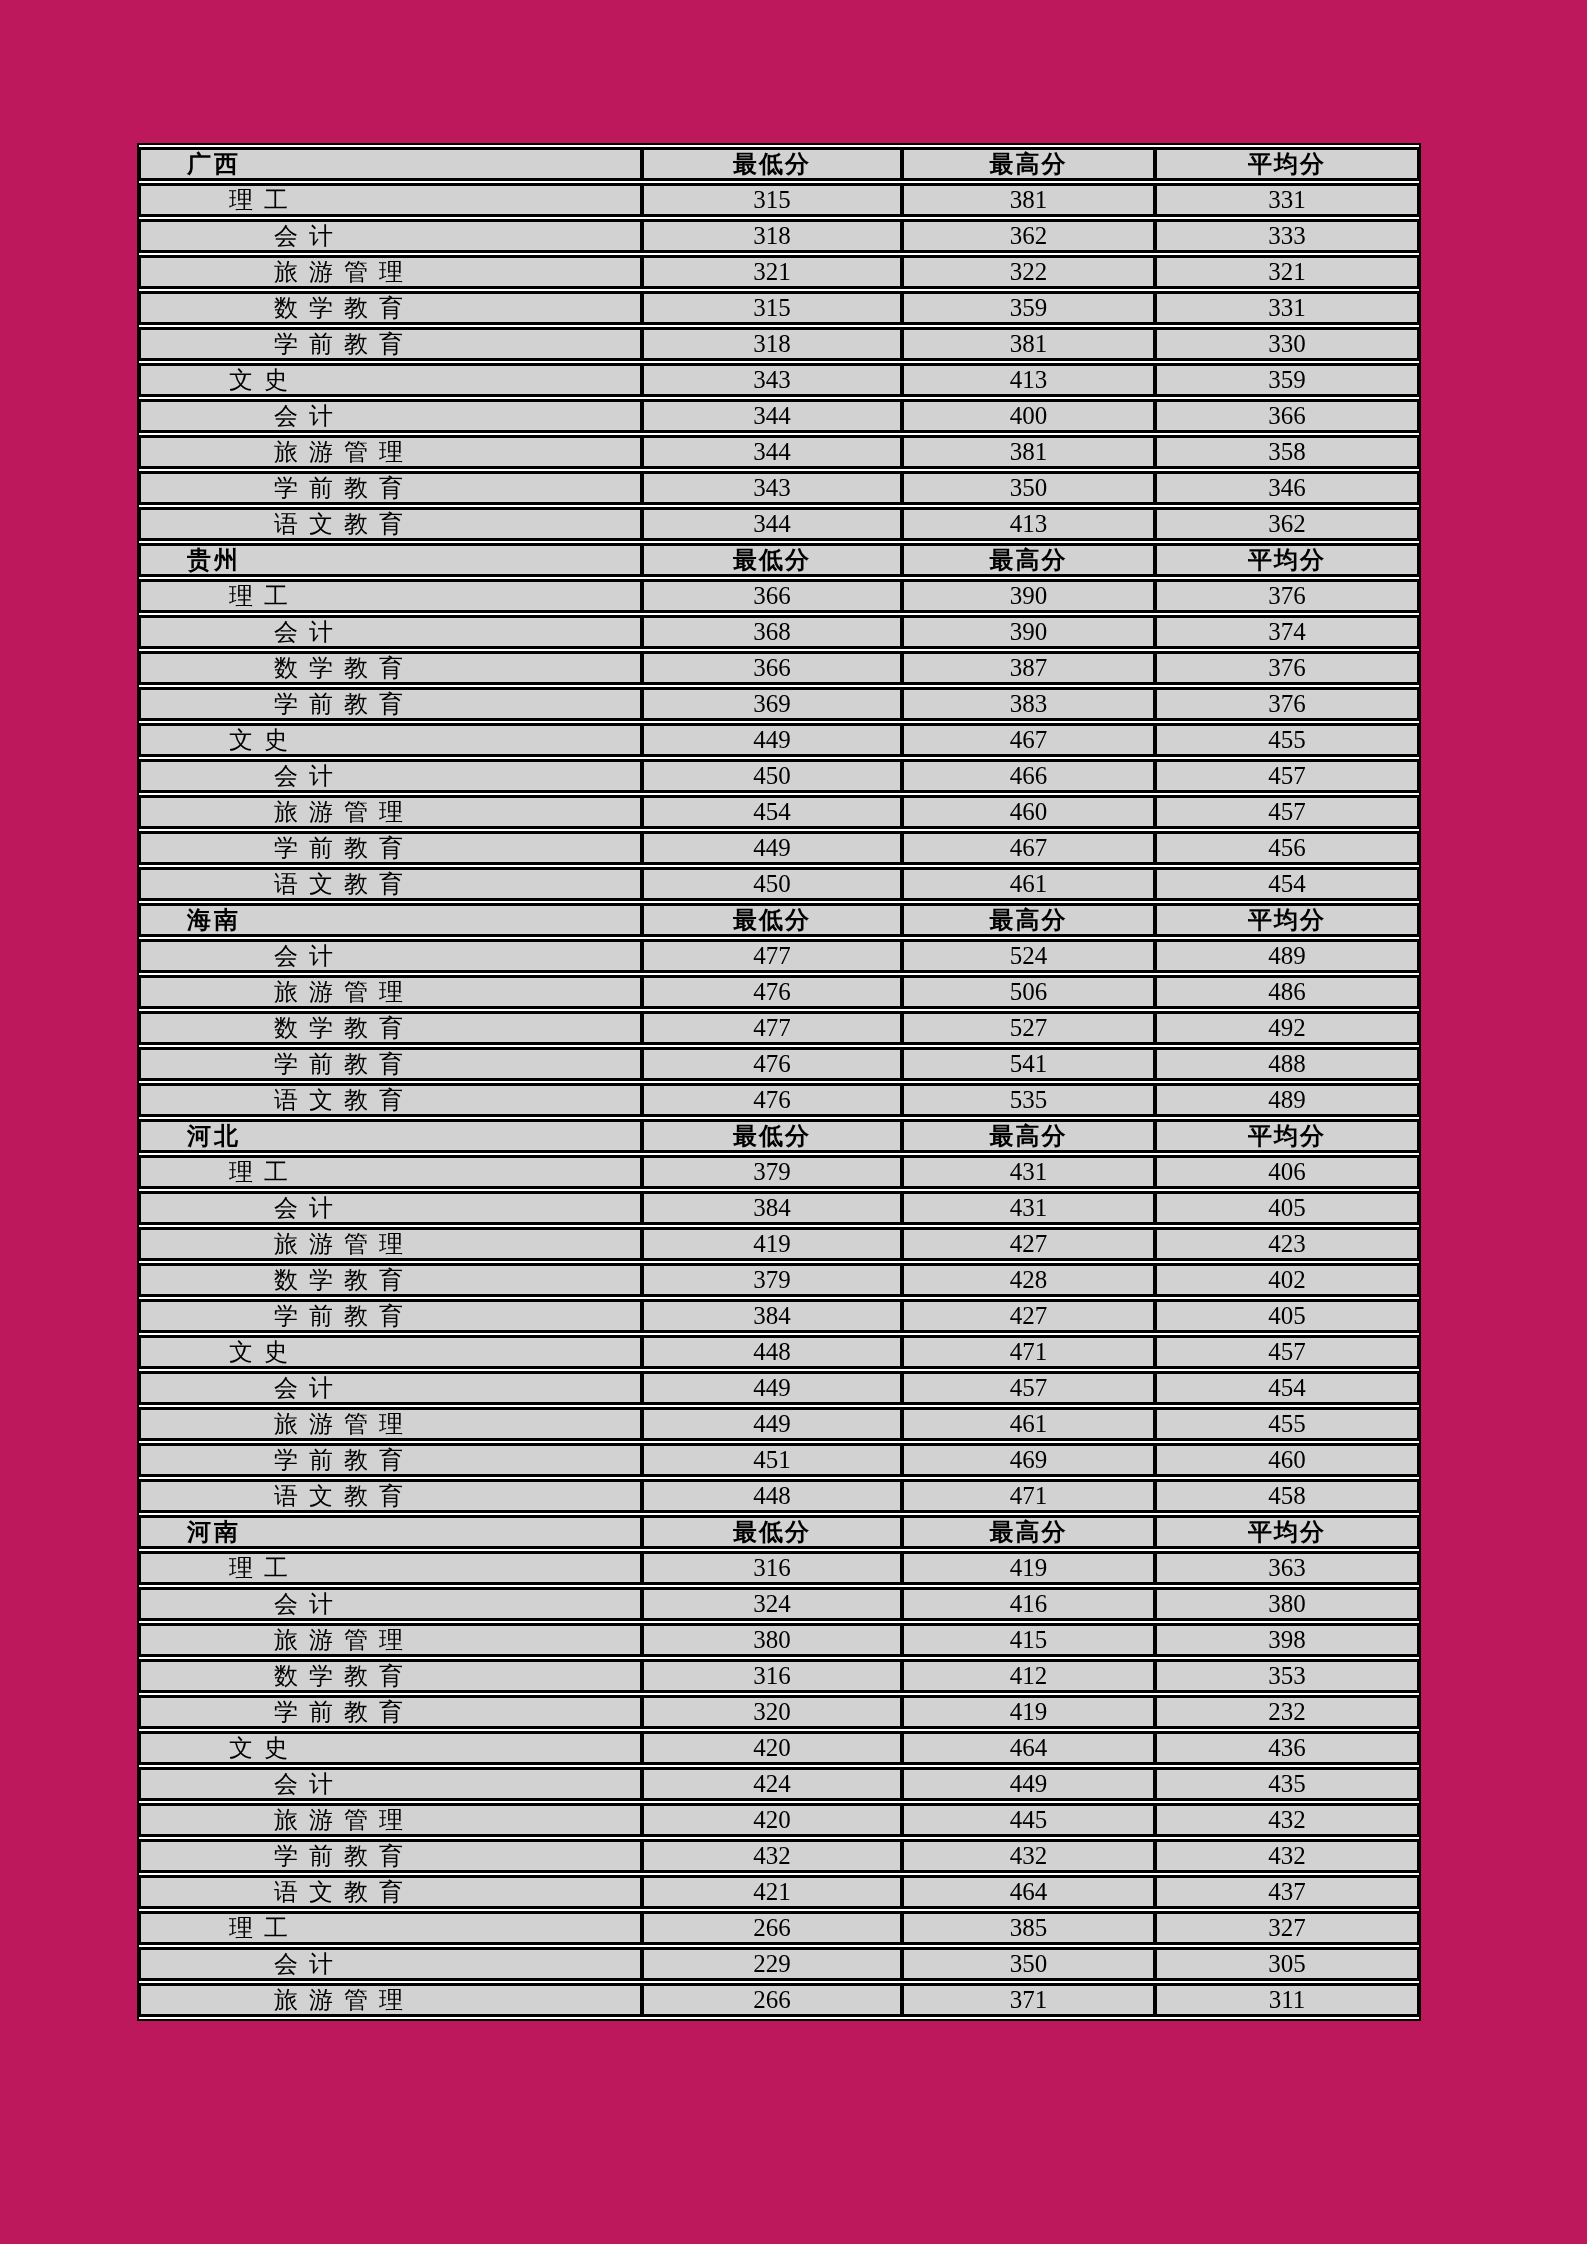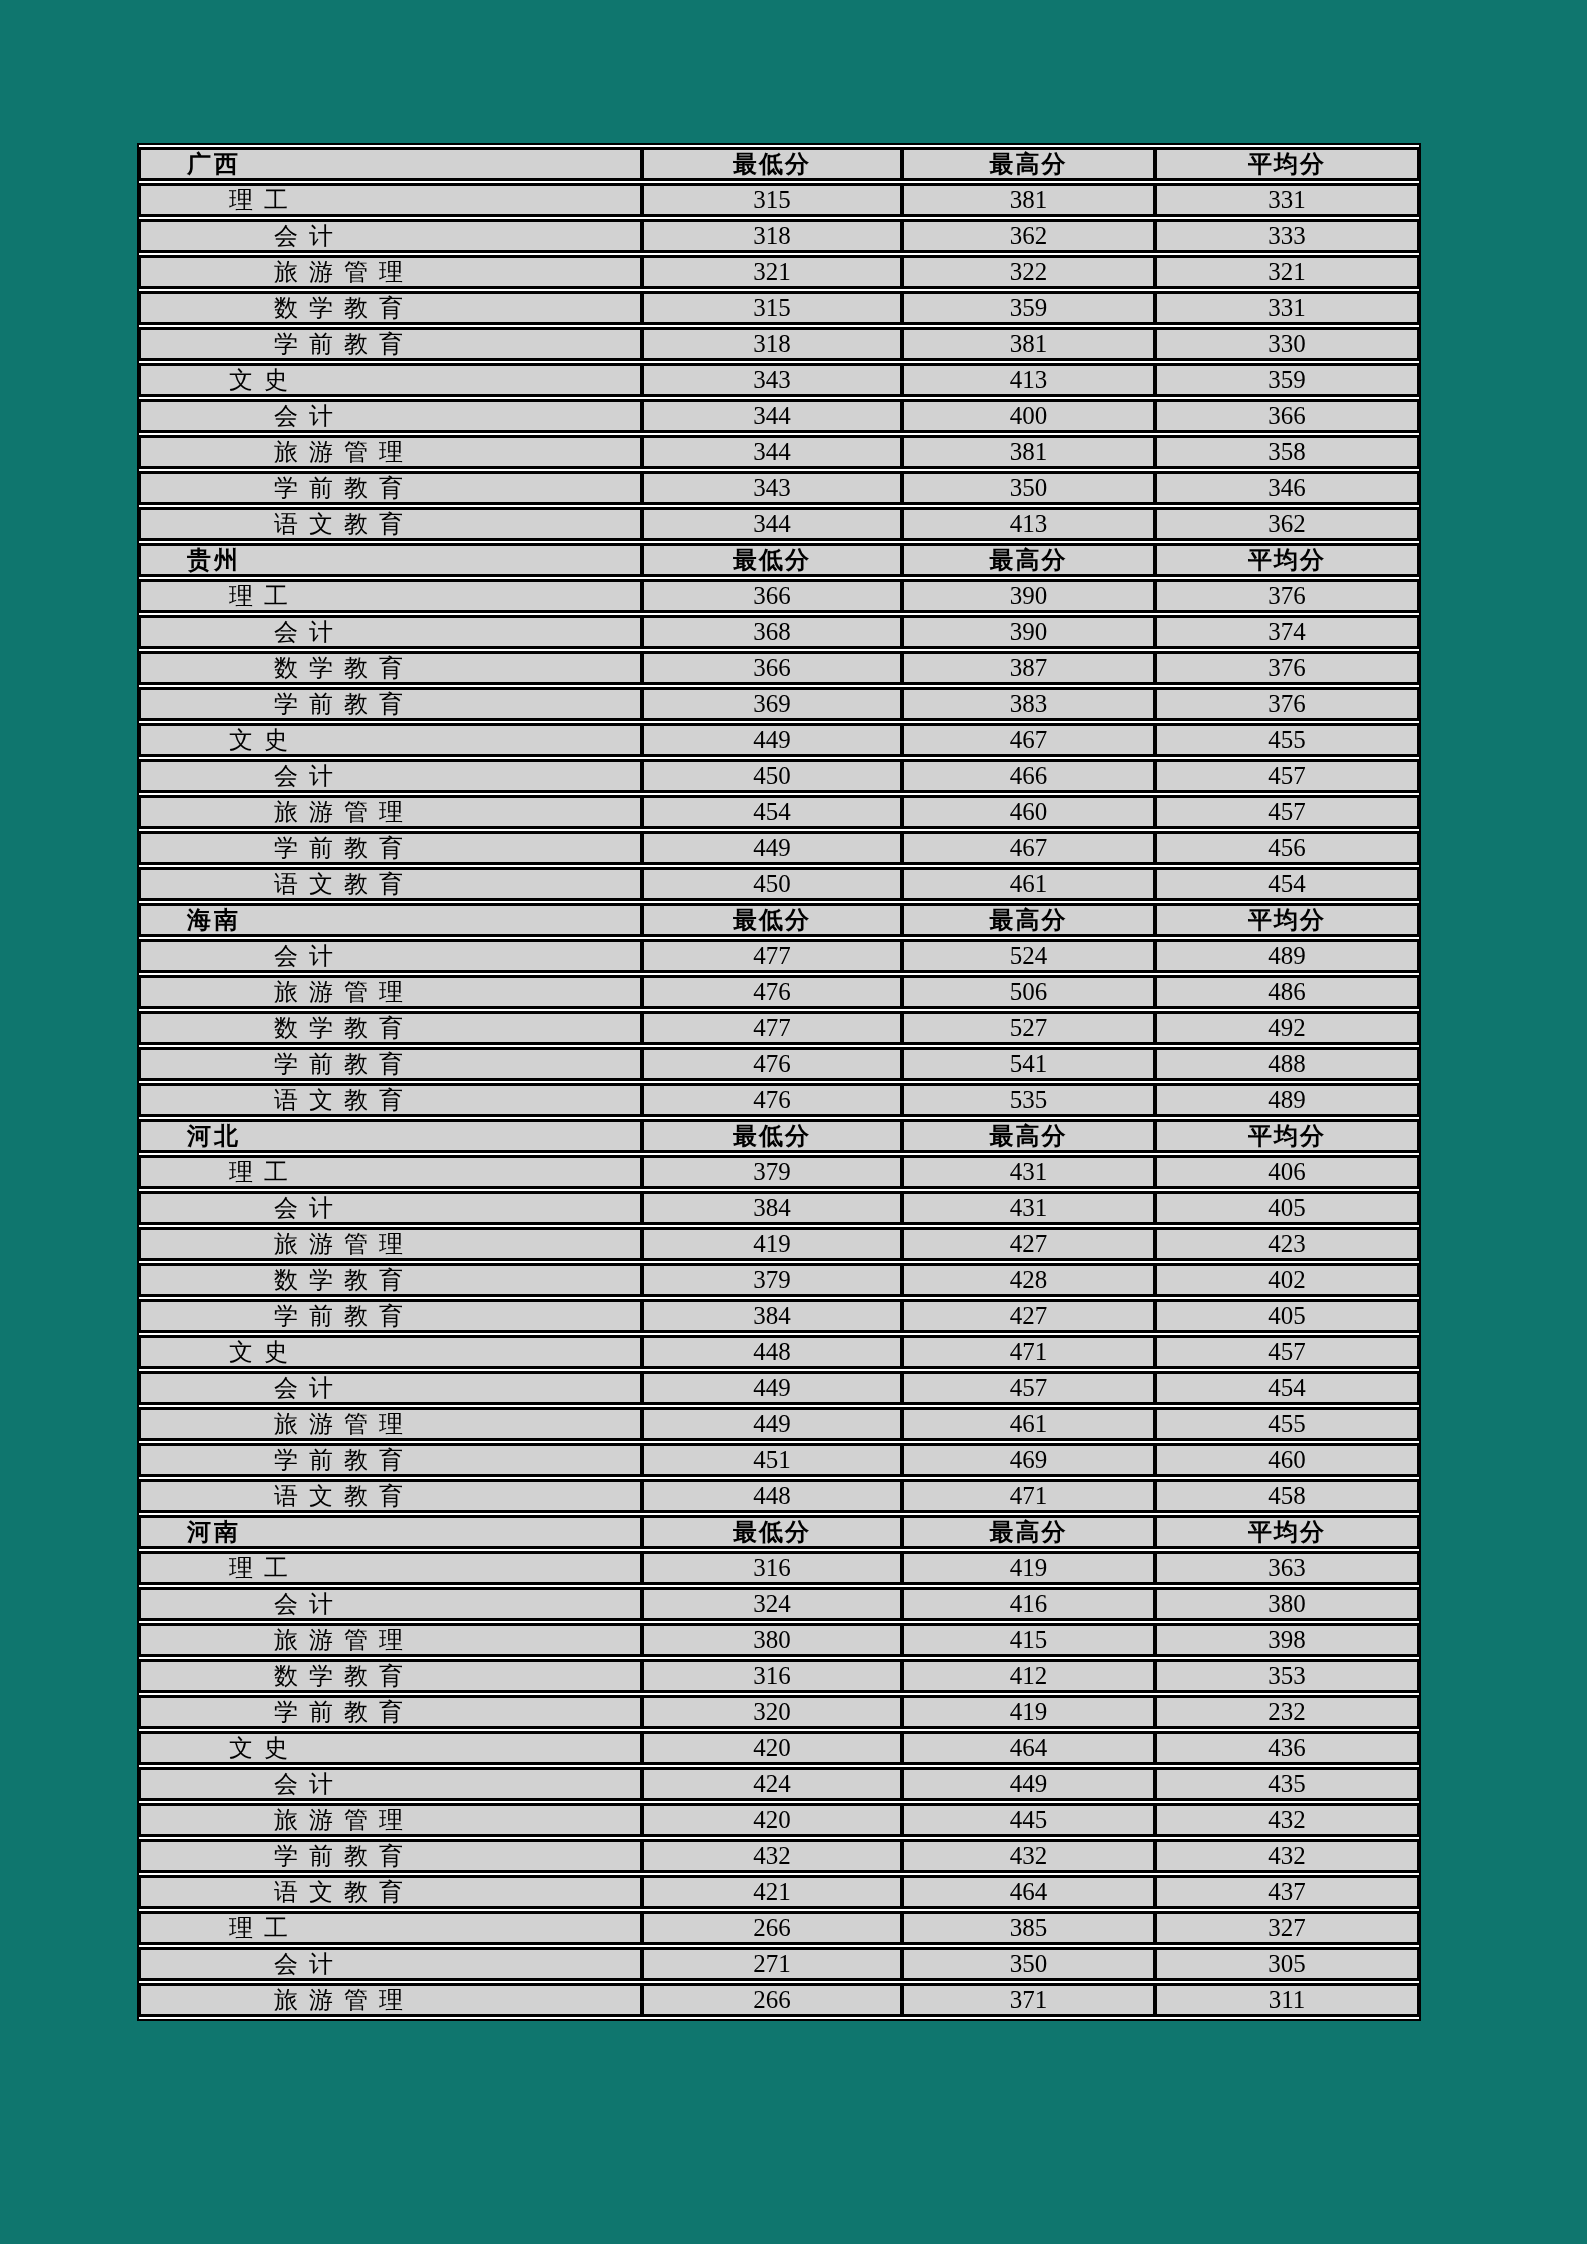--- a/index.html
+++ b/index.html
@@ -5,21 +5,21 @@
   html, body { margin: 0; padding: 0; }
   body {
     width: 1587px; height: 2244px;
     background: #ffffff;
     font-family: "Liberation Serif", "DejaVu Serif", serif;
     color: #000;
   }
   .page {
     position: relative;
     width: 1587px; height: 2244px;
-    background: #0f766e;
+    background: #be185d;
     overflow: hidden;
   }
   table.scores {
     position: absolute;
     left: 137px; top: 143px;
     width: 1280px;
     table-layout: fixed;
     border-collapse: separate;
     border-spacing: 0 2px;
     background: #ffffff;
@@ -372,21 +372,21 @@
           <td class="num">437</td>
         </tr>
         <tr>
           <td class="label lvl-category">理工</td>
           <td class="num">266</td>
           <td class="num">385</td>
           <td class="num">327</td>
         </tr>
         <tr>
           <td class="label lvl-major">会计</td>
-          <td class="num">271</td>
+          <td class="num">229</td>
           <td class="num">350</td>
           <td class="num">305</td>
         </tr>
         <tr>
           <td class="label lvl-major">旅游管理</td>
           <td class="num">266</td>
           <td class="num">371</td>
           <td class="num">311</td>
         </tr>
       </tbody>

